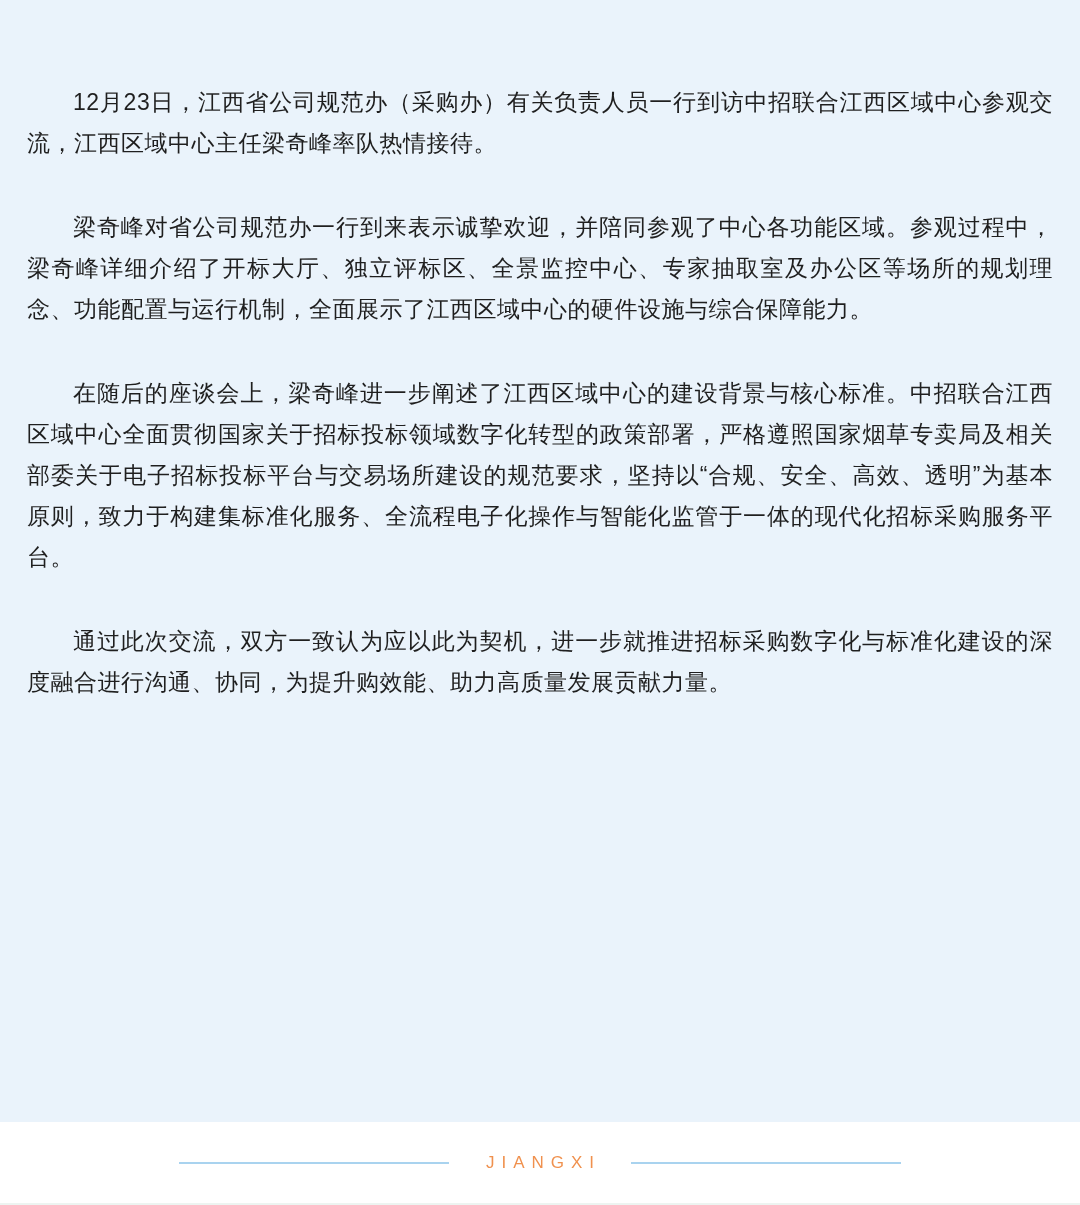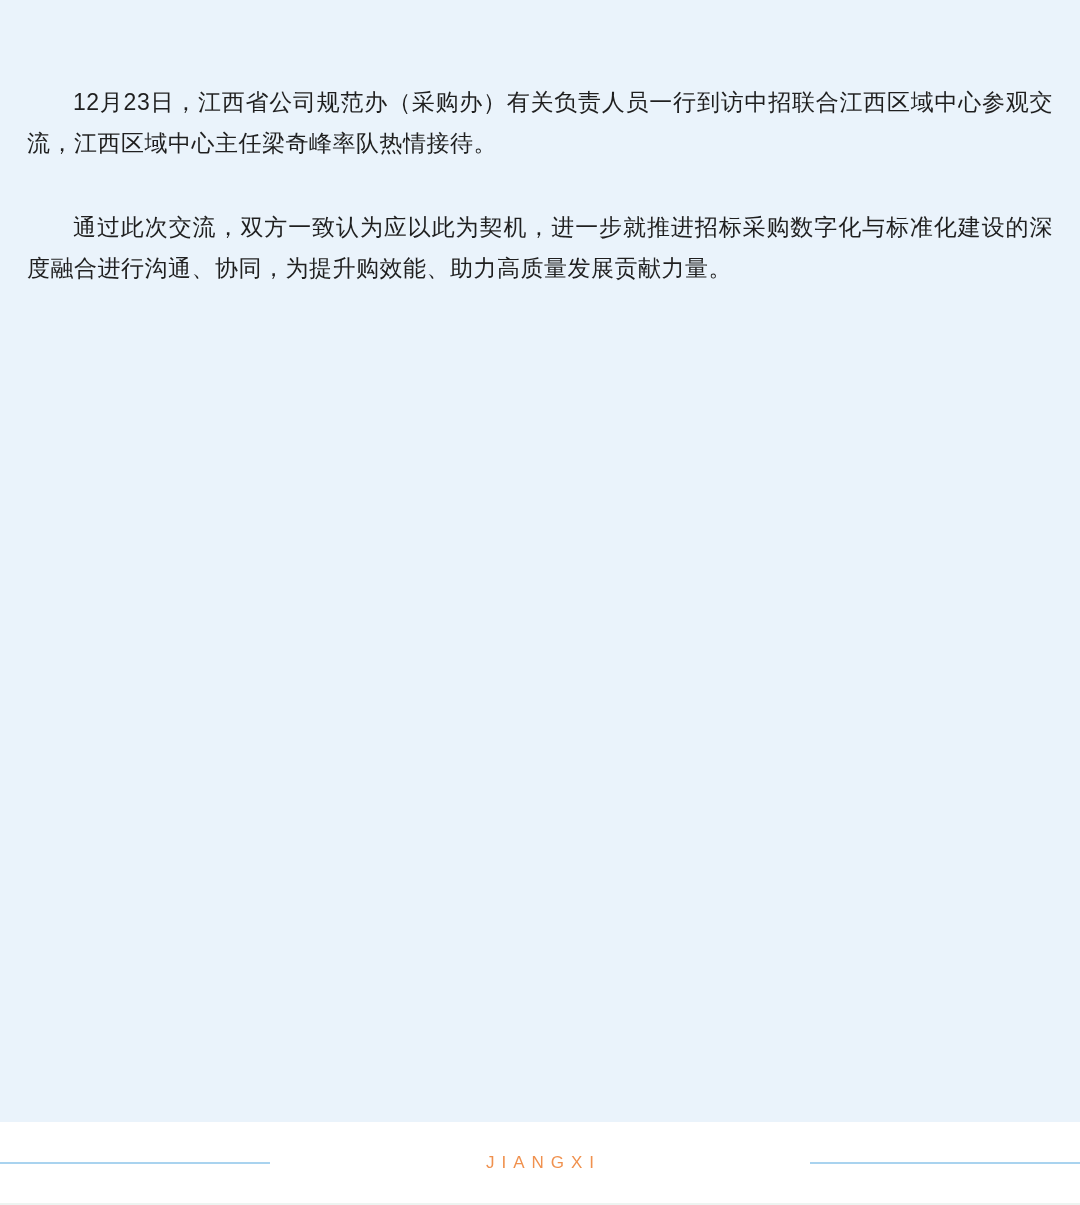--- a/index.html
+++ b/index.html
@@ -31,21 +31,21 @@
     text-indent: 2em;
     letter-spacing: 0.5px;
   }
   .footer {
     box-sizing: border-box;
     width: 1080px;
     height: 81px;
     background: #ffffff;
     display: flex;
     align-items: center;
-    justify-content: space-between;
+    justify-content: center;
     gap: 30px;
   }
   .footer .divider {
     display: inline-block;
     width: 270px;
     height: 2px;
     background: #a9d3ef;
   }
   .footer-label {
     color: #f0914e;
@@ -59,20 +59,22 @@
     width: 1080px;
     height: 2px;
     background: #edf4f1;
   }
 </style>
 </head>
 <body>
 
 <div class="article">
   <p>12月23日，江西省公司规范办（采购办）有关负责人员一行到访中招联合江西区域中心参观交流，江西区域中心主任梁奇峰率队热情接待。</p>
+  <p>梁奇峰对省公司规范办一行到来表示诚挚欢迎，并陪同参观了中心各功能区域。参观过程中，梁奇峰详细介绍了开标大厅、独立评标区、全景监控中心、专家抽取室及办公区等场所的规划理念、功能配置与运行机制，全面展示了江西区域中心的硬件设施与综合保障能力。</p>
+  <p>在随后的座谈会上，梁奇峰进一步阐述了江西区域中心的建设背景与核心标准。中招联合江西区域中心全面贯彻国家关于招标投标领域数字化转型的政策部署，严格遵照国家烟草专卖局及相关部委关于电子招标投标平台与交易场所建设的规范要求，坚持以“合规、安全、高效、透明”为基本原则，致力于构建集标准化服务、全流程电子化操作与智能化监管于一体的现代化招标采购服务平台。</p>
   <p>通过此次交流，双方一致认为应以此为契机，进一步就推进招标采购数字化与标准化建设的深度融合进行沟通、协同，为提升购效能、助力高质量发展贡献力量。</p>
 </div>
 
 <div class="footer">
   <span class="divider"></span>
   <span class="footer-label">JIANGXI</span>
   <span class="divider"></span>
 </div>
 
 <div class="bottom-strip"></div>

